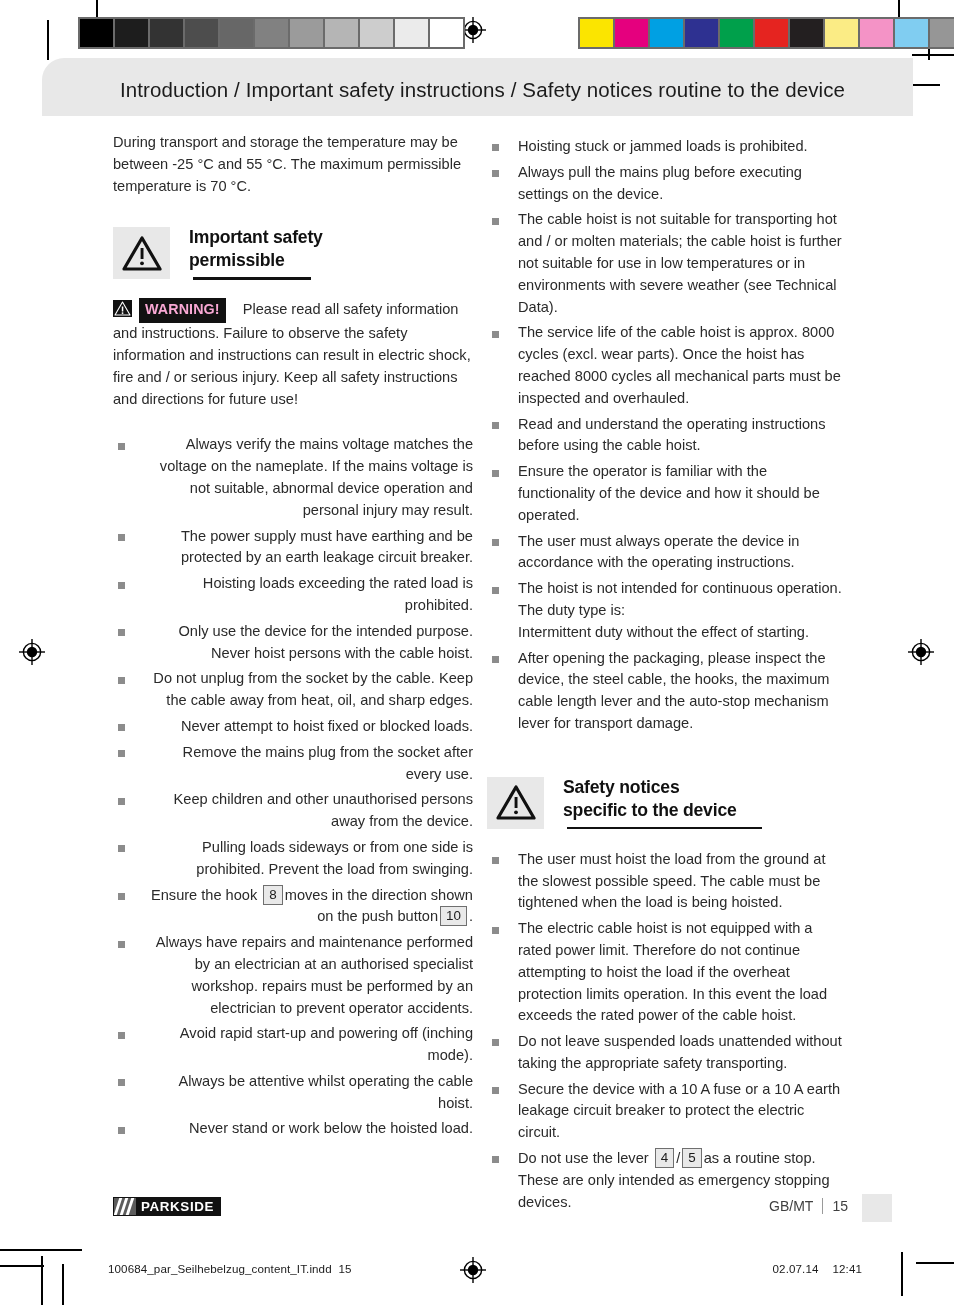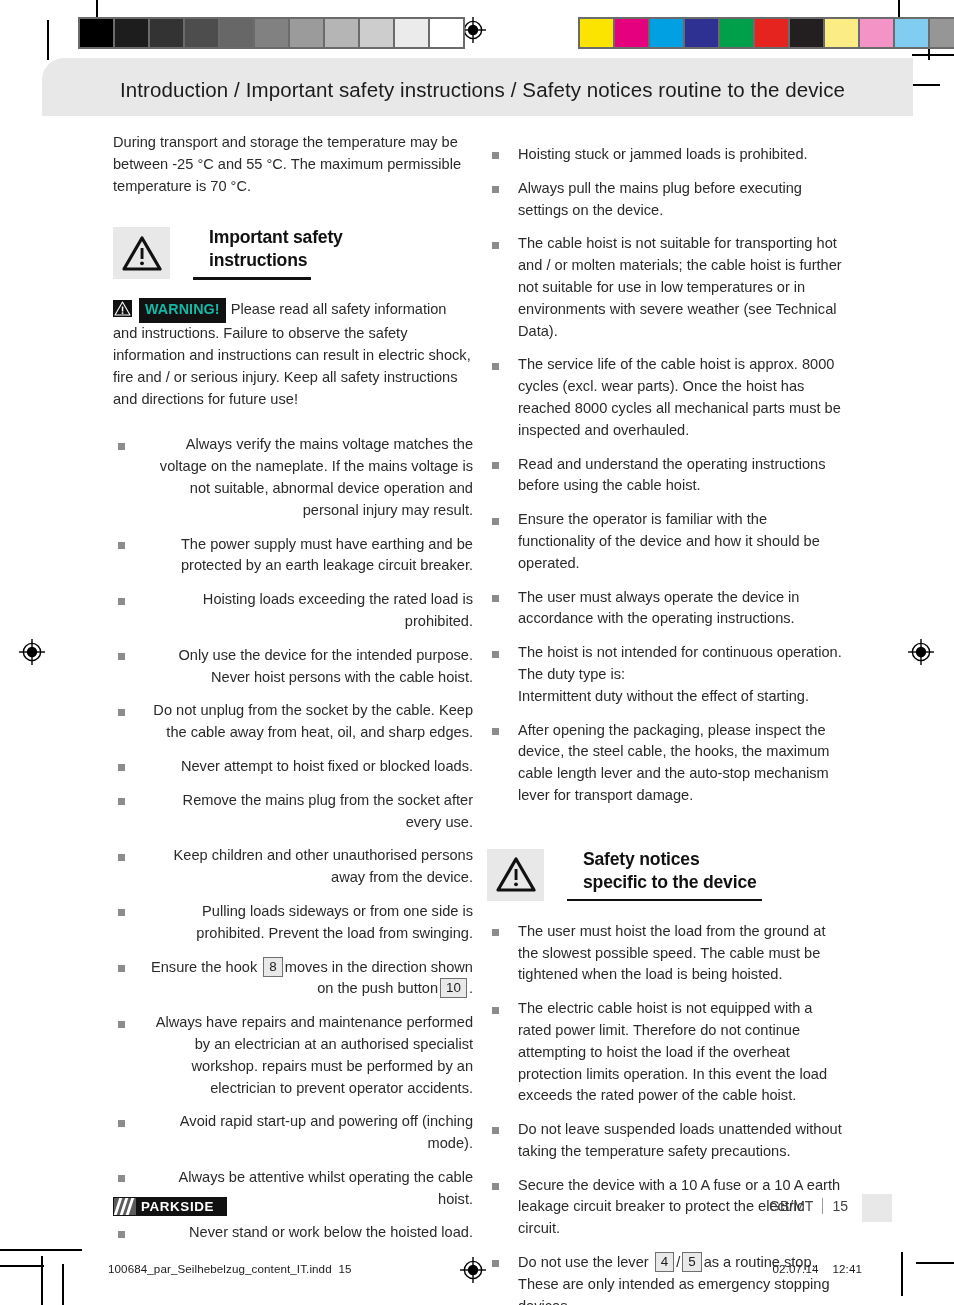--- a/index.html
+++ b/index.html
@@ -48,55 +48,55 @@
   #content { position:absolute; left:0; top:132px; width:954px; }
   .col { position:absolute; top:0; font-size:14.6px; line-height:21.8px; color:#2a2a2a; }
   #col-left  { left:113px; width:360px; }
   #col-right { left:487px; width:360px; }
 
   p.para { margin:0 0 6px 0; }
 
   
   ul.blist { list-style:none; margin:0; padding:0; }
   ul.blist > li {
-    position:relative; padding-left:31px; margin:12px 0 0 0;
+    position:relative; padding-left:31px; margin:4px 0 0 0;
   }
   ul.blist > li .bullet {
     position:absolute; left:5px; top:8.4px;
     width:7px; height:7px; background:#8c8c8c;
   }
 
   
   .sec-head { position:relative; height:57px; margin:26px 0 14px 0; }
   .sec-head .tri-box {
     position:absolute; left:0; top:0;
     width:57px; height:52px; background:#e8e8e8;
     display:flex; align-items:center; justify-content:center;
   }
   .sec-head .txt {
-    position:absolute; left:96px; top:-1px;
+    position:absolute; left:76px; top:-1px;
     font-size:17.6px; font-weight:bold; line-height:23px; color:#111;
     letter-spacing:-.2px;
   }
   .sec-head .ul-rule {
     position:absolute; left:80px; top:50px; height:2.2px; background:#111;
   }
 
   
   .warn-line { margin:0 0 0 0; }
   .warn-tri {
     display:inline-block; vertical-align:-3px;
     width:19px; height:17px; background:#111; margin-right:7px;
     position:relative;
   }
   .warn-tri svg { position:absolute; left:1px; top:1px; }
   .warn-badge {
-    display:inline-block; background:#111; color:#14b8a6;
+    display:inline-block; background:#111; color:#f9a8d4;
     font-weight:bold; font-size:14.3px; letter-spacing:.1px;
-    padding:1px 6px 2px 6px; margin-right:5px; vertical-align:0px;
+    padding:1px 6px 2px 6px; margin-right:17px; vertical-align:0px;
   }
 
   
   .refnum {
     display:inline-block; border:1.3px solid #6f6f6f; background:#e9e9e9;
     color:#1b1b1b; font-size:13.4px; line-height:15px;
     padding:1px 5px 2px 5px; margin:0 2px; vertical-align:1px;
   }
   #logo {
     position:absolute; left:113px; top:1197px;
@@ -105,21 +105,21 @@
   }
   #logo .slashes {
     width:22px; background:#5c5c5c; position:relative; overflow:hidden;
   }
   #logo .slashes i {
     position:absolute; top:-4px; width:3px; height:28px; background:#fff;
     transform:skewX(-18deg);
   }
   #logo .word {
     color:#fff; font-weight:bold; font-size:13.4px; letter-spacing:.6px;
-    padding:1px 12px 0 5px; font-family:"Liberation Sans", sans-serif;
+    padding:1px 6px 0 5px; font-family:"Liberation Sans", sans-serif;
   }
   #page-meta {
     position:absolute; right:106px; top:1198px;
     font-size:14px; color:#404040; display:flex; align-items:center; gap:9px;
   }
   #page-meta .divider { width:1px; height:16px; background:#9a9a9a; }
   #page-tab {
     position:absolute; right:62px; top:1194px;
     width:30px; height:28px; background:#e8e8e8;
   }
@@ -220,21 +220,21 @@
     <div class="sec-head" style="margin-top:30px;">
       <div class="tri-box">
         <svg width="40" height="35" viewBox="0 0 40 35">
           <path d="M20 2 L38 33 L2 33 Z" fill="none" stroke="#111" stroke-width="3.2" stroke-linejoin="round"></path>
           <rect x="18.6" y="12" width="2.9" height="11" fill="#111"></rect>
           <circle cx="20" cy="27.3" r="1.9" fill="#111"></circle>
         </svg>
       </div>
       <div class="txt">
         <div>Important safety</div>
-        <div>instructions</div>
+        <div>permissible</div>
       </div>
       <div class="ul-rule" style="width:118px;"></div>
     </div>
 
     <p class="para warn-line" style="margin-top:14px;">
       <span class="warn-tri">
         <svg width="17" height="15" viewBox="0 0 17 15">
           <path d="M8.5 1 L16 14 L1 14 Z" fill="#111" stroke="#fff" stroke-width="1.1" stroke-linejoin="round"></path>
           <rect x="7.8" y="5.5" width="1.5" height="5" fill="#fff"></rect>
           <circle cx="8.55" cy="12.1" r="0.95" fill="#fff"></circle>
@@ -289,21 +289,21 @@
       <div class="txt">
         <div>Safety notices</div>
         <div>specific to the device</div>
       </div>
       <div class="ul-rule" style="width:195px;"></div>
     </div>
 
     <ul class="blist" style="margin-top:15px;">
       <li><span class="bullet"></span><span>The user must hoist the load from the ground at the slowest possible speed. The cable must be tightened when the load is being hoisted.</span></li>
       <li><span class="bullet"></span><span>The electric cable hoist is not equipped with a rated power limit. Therefore do not continue attempting to hoist the load if the overheat protection limits operation. In this event the load exceeds the rated power of the cable hoist.</span></li>
-      <li><span class="bullet"></span><span>Do not leave suspended loads unattended without taking the temperature safety precautions.</span></li>
+      <li><span class="bullet"></span><span>Do not leave suspended loads unattended without taking the appropriate safety transporting.</span></li>
       <li><span class="bullet"></span><span>Secure the device with a 10 A fuse or a 10 A earth leakage circuit breaker to protect the electric circuit.</span></li>
       <li>
         <span class="bullet"></span><span>Do not use the lever</span>
         <span class="refnum">4</span><span>/</span><span class="refnum">5</span><span>as a routine stop. These are only intended as emergency stopping devices.</span>
       </li>
     </ul>
   </div>
 </div>
 
 <div id="logo">

